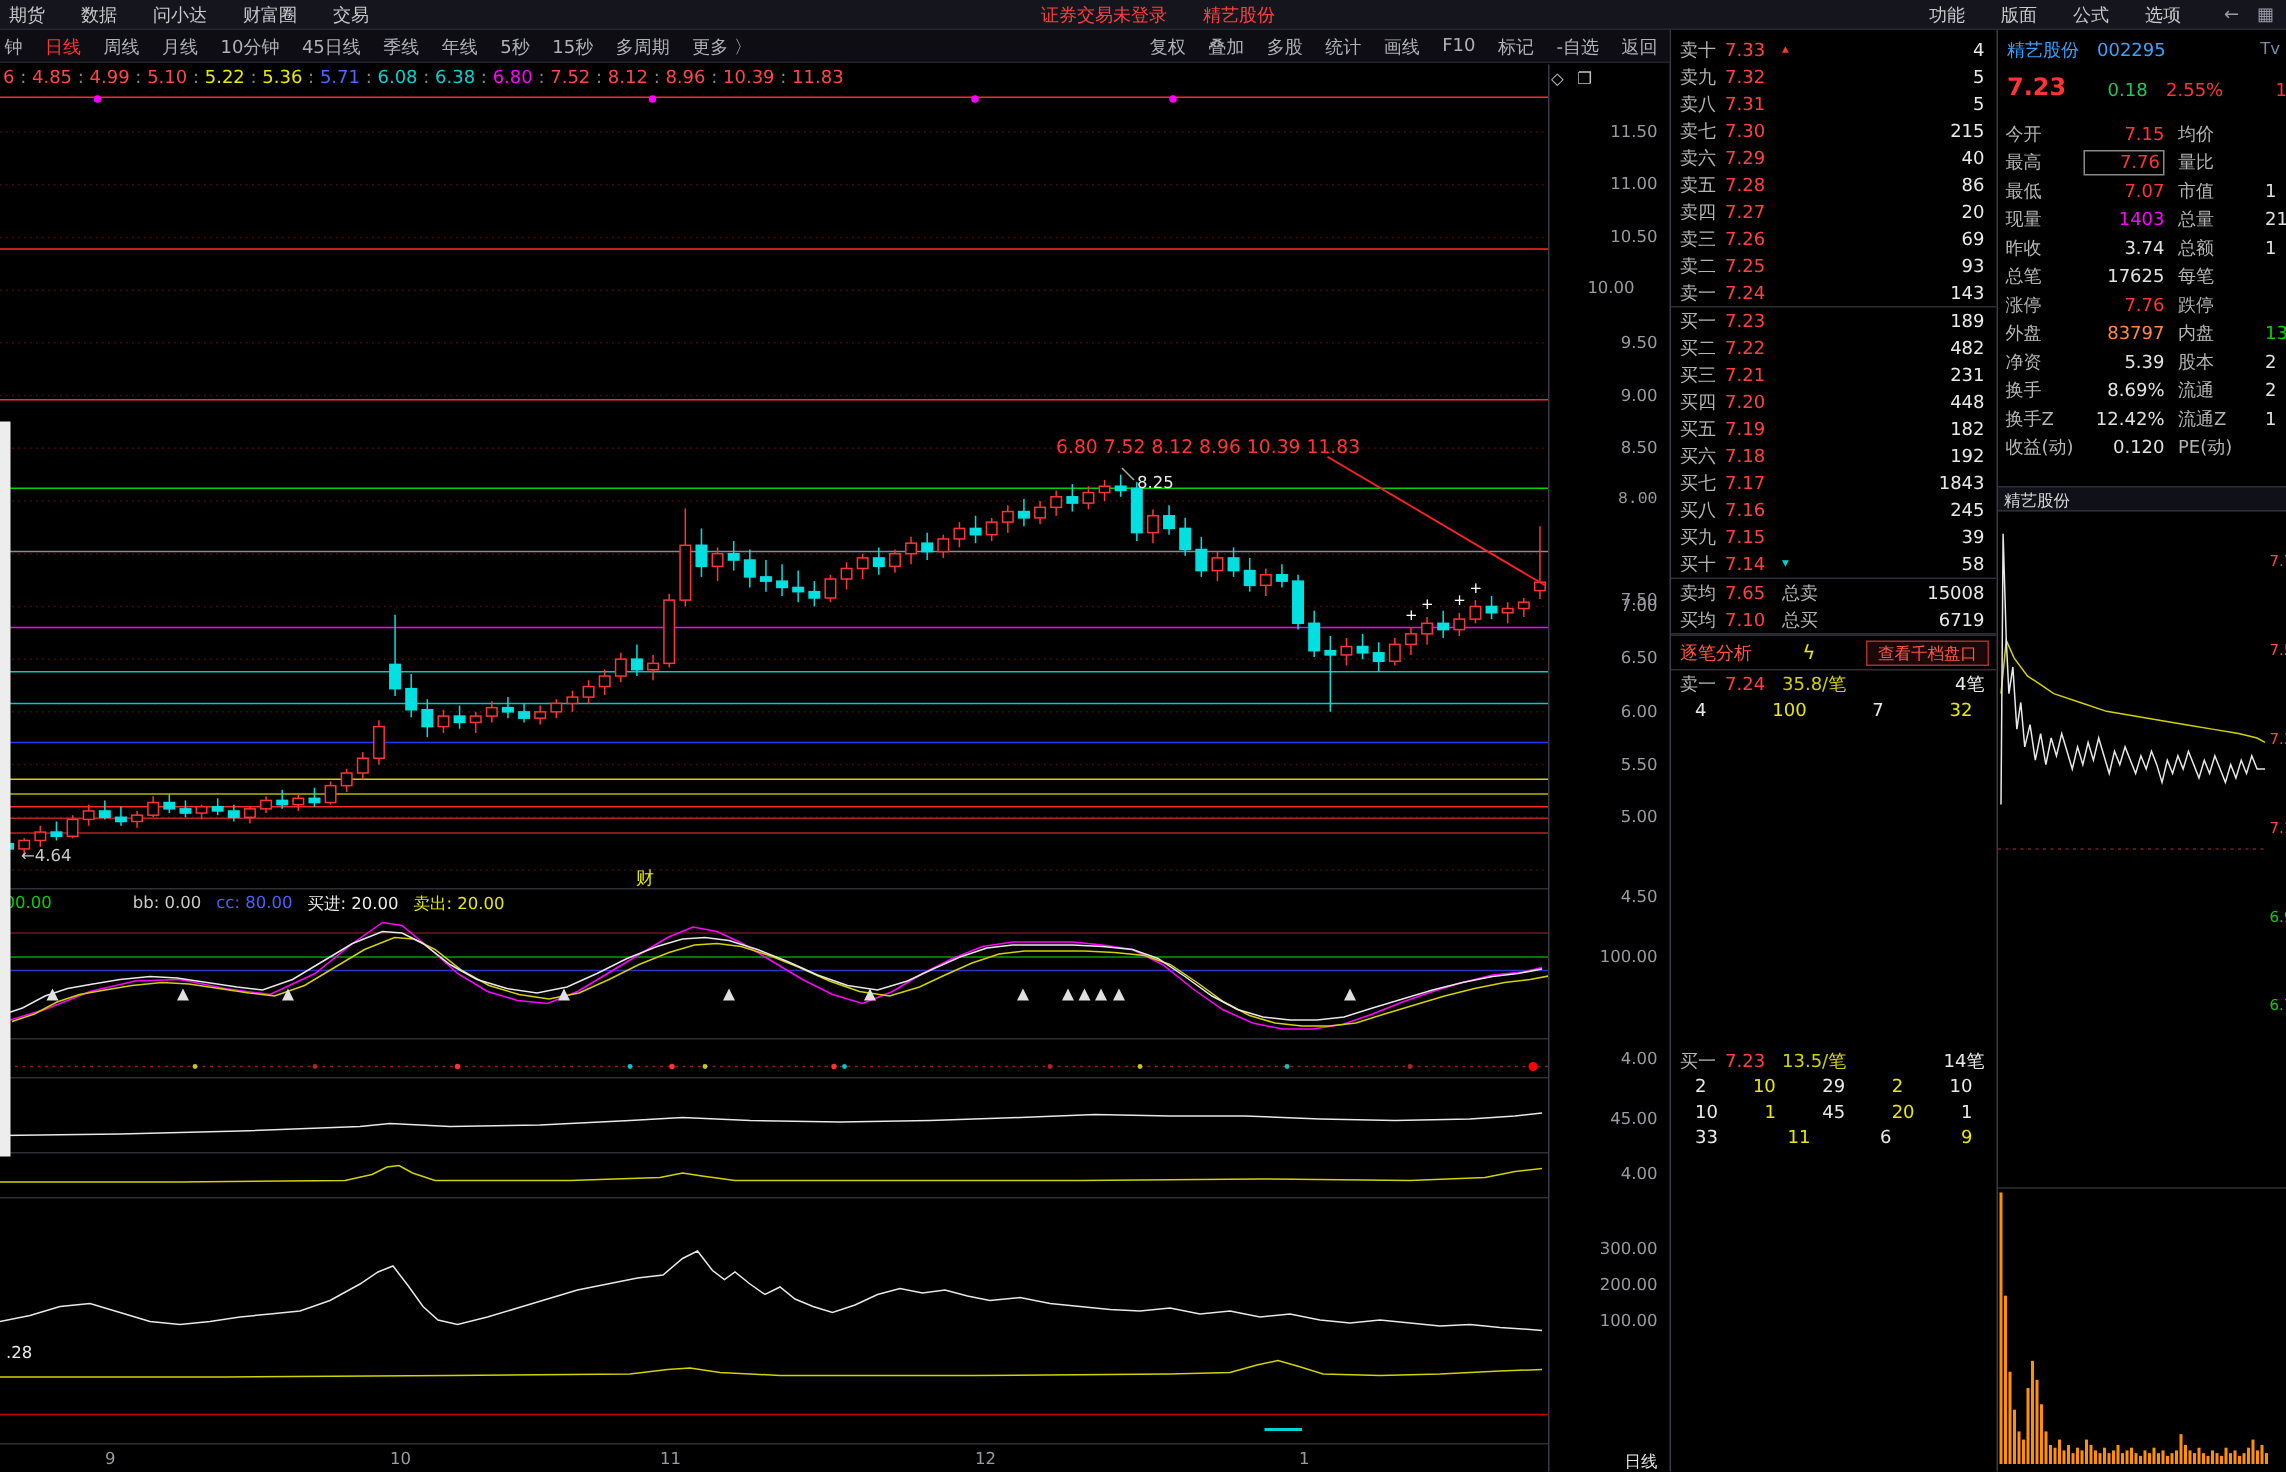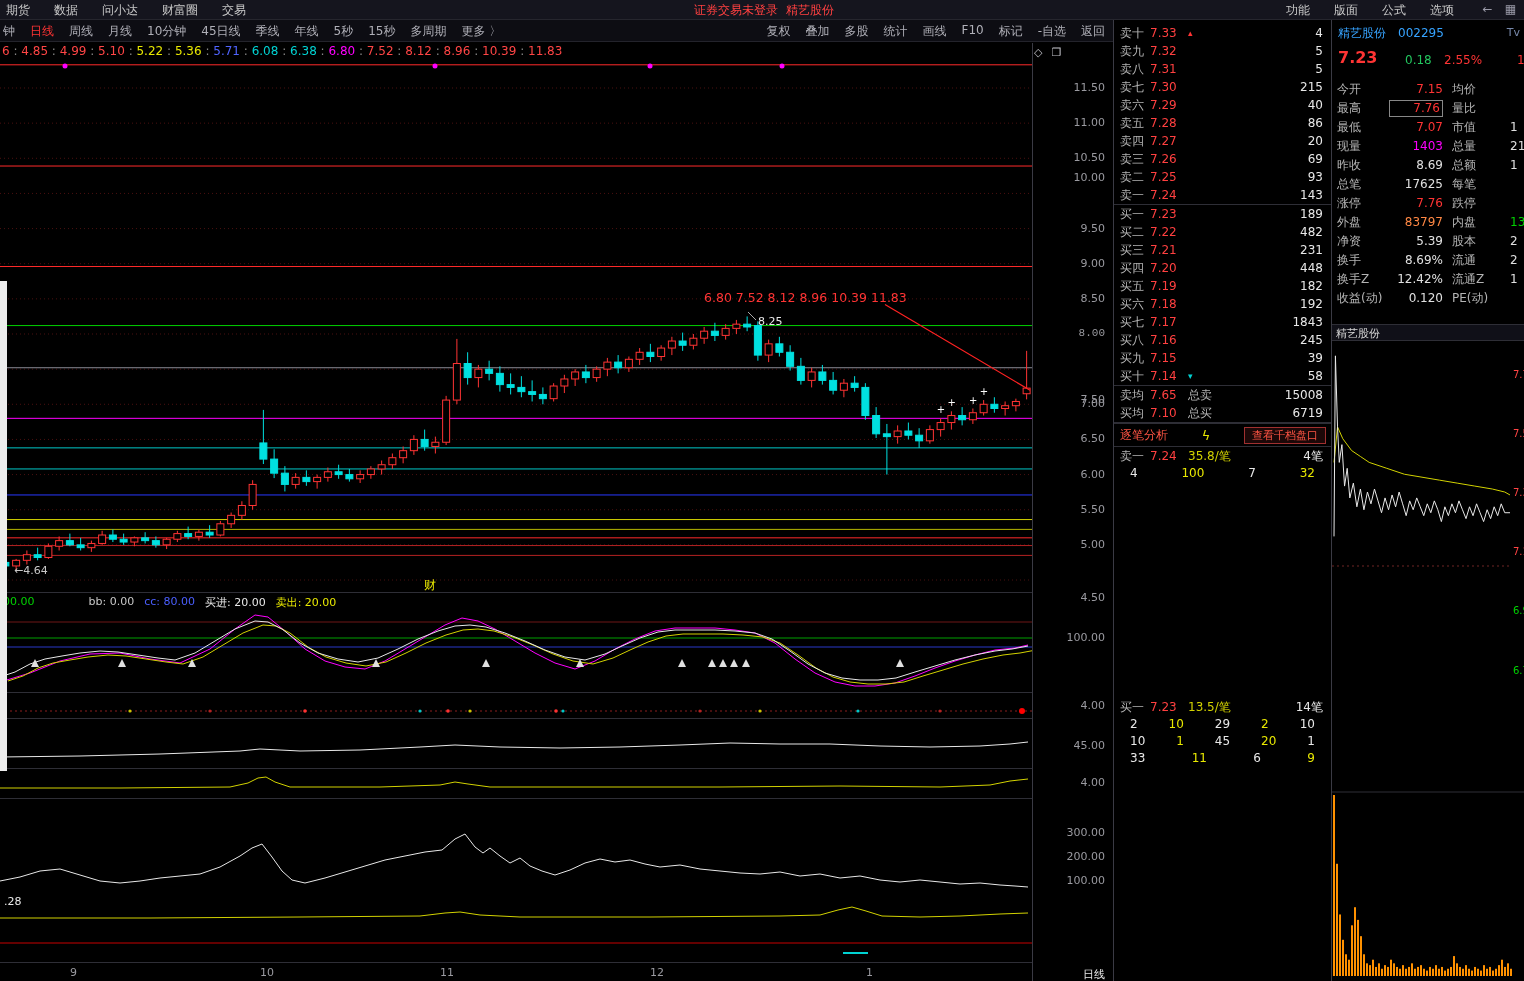--- a/index.html
+++ b/index.html
@@ -1,21 +1,21 @@
 <!DOCTYPE html>
 <html><head>
 <meta charset="utf-8">
 <style>
 *{margin:0;padding:0;box-sizing:border-box}
 html,body{background:#000}
 body{width:1524px;height:981px;overflow:hidden;font-family:"DejaVu Sans","Liberation Sans",sans-serif}
 #root{position:absolute;left:0;top:0;width:1524px;height:821px;background:#000}
 .menubar{position:absolute;left:0;top:0;width:1524px;height:20px;background:#15151e;border-bottom:1px solid #26262e;font-size:12px;color:#c8c8c8;z-index:9}
 .mb-left{position:absolute;left:6px;top:2px;display:flex;gap:24px}
-.mb-center{position:absolute;left:694px;top:2px;display:flex;gap:8px;color:#ff4040}
+.mb-center{position:absolute;left:694px;top:2px;display:flex;gap:24px;color:#ff4040}
 .mb-right{position:absolute;right:70px;top:2px;display:flex;gap:24px}
 .mb-icons{position:absolute;right:8px;top:2px;display:flex;gap:12px;color:#9a9aa8}
 .toolbar{position:absolute;left:0;top:20px;width:1113px;height:22px;background:#0d0d13;border-bottom:1px solid #23232b;font-size:12px;color:#b0b0b8;z-index:8}
 .tb-left{position:absolute;left:3px;top:3px;display:flex;gap:15px;white-space:nowrap}
 .tb-right{position:absolute;right:8px;top:3px;display:flex;gap:15px;white-space:nowrap}
 .tb-item.active{color:#ff3434}
 .levels-row{position:absolute;left:2px;top:44px;width:1028px;height:16px;font-size:12px;white-space:pre;overflow:hidden;z-index:2}
 .lv-sep{color:#888}
 .levels-icons{position:absolute;left:1034px;top:46px;display:flex;gap:9px;font-size:11px;color:#c0c0c8;z-index:3}
 svg{position:absolute;display:block}
@@ -427,21 +427,21 @@
       <span class="xlabel-item" style="left: 70px;">9</span>
       <span class="xlabel-item" style="left: 260px;">10</span>
       <span class="xlabel-item" style="left: 440px;">11</span>
       <span class="xlabel-item" style="left: 650px;">12</span>
       <span class="xlabel-item" style="left: 866px;">1</span>
     </div>
   <div class="axis-col">
       <div class="axis-label" style="top: 38.0001px;">11.50</div>
       <div class="axis-label" style="top: 73.1429px;">11.00</div>
       <div class="axis-label" style="top: 108.286px;">10.50</div>
-      <div class="axis-label" style="top: 128px;">10.00</div>
+      <div class="axis-label" style="top: 142px; text-align: center;">10.00</div>
       <div class="axis-label" style="top: 178.571px;">9.50</div>
       <div class="axis-label" style="top: 213.714px;">9.00</div>
       <div class="axis-label" style="top: 248.857px;">8.50</div>
       <div class="axis-label" style="top: 284px; font-family: Liberation Mono, monospace;">8.00</div>
       <div class="axis-label" style="top: 319.143px; margin-top: 31px;">7.50</div>
       <div class="axis-label" style="top: 354.286px;">7.00</div>
       <div class="axis-label" style="top: 389.429px;">6.50</div>
       <div class="axis-label" style="top: 424.571px;">6.00</div>
       <div class="axis-label" style="top: 459.714px;">5.50</div>
       <div class="axis-label" style="top: 494.857px;">5.00</div>
@@ -676,21 +676,21 @@
           <span class="q-v2" style="color: rgb(224, 224, 224);">1</span>
         </div>
         <div class="q-row">
           <span class="q-l1">现量</span>
           <span class="q-v1" style="color: rgb(255, 0, 255);">1403</span>
           <span class="q-l2">总量</span>
           <span class="q-v2" style="color: rgb(224, 224, 224);">21</span>
         </div>
         <div class="q-row">
           <span class="q-l1">昨收</span>
-          <span class="q-v1" style="color: rgb(224, 224, 224);">8.69</span>
+          <span class="q-v1" style="color: rgb(224, 224, 224);">3.74</span>
           <span class="q-l2">总额</span>
           <span class="q-v2" style="color: rgb(224, 224, 224);">1</span>
         </div>
         <div class="q-row">
           <span class="q-l1">总笔</span>
           <span class="q-v1" style="color: rgb(224, 224, 224);">17625</span>
           <span class="q-l2">每笔</span>
         </div>
         <div class="q-row">
           <span class="q-l1">涨停</span>

